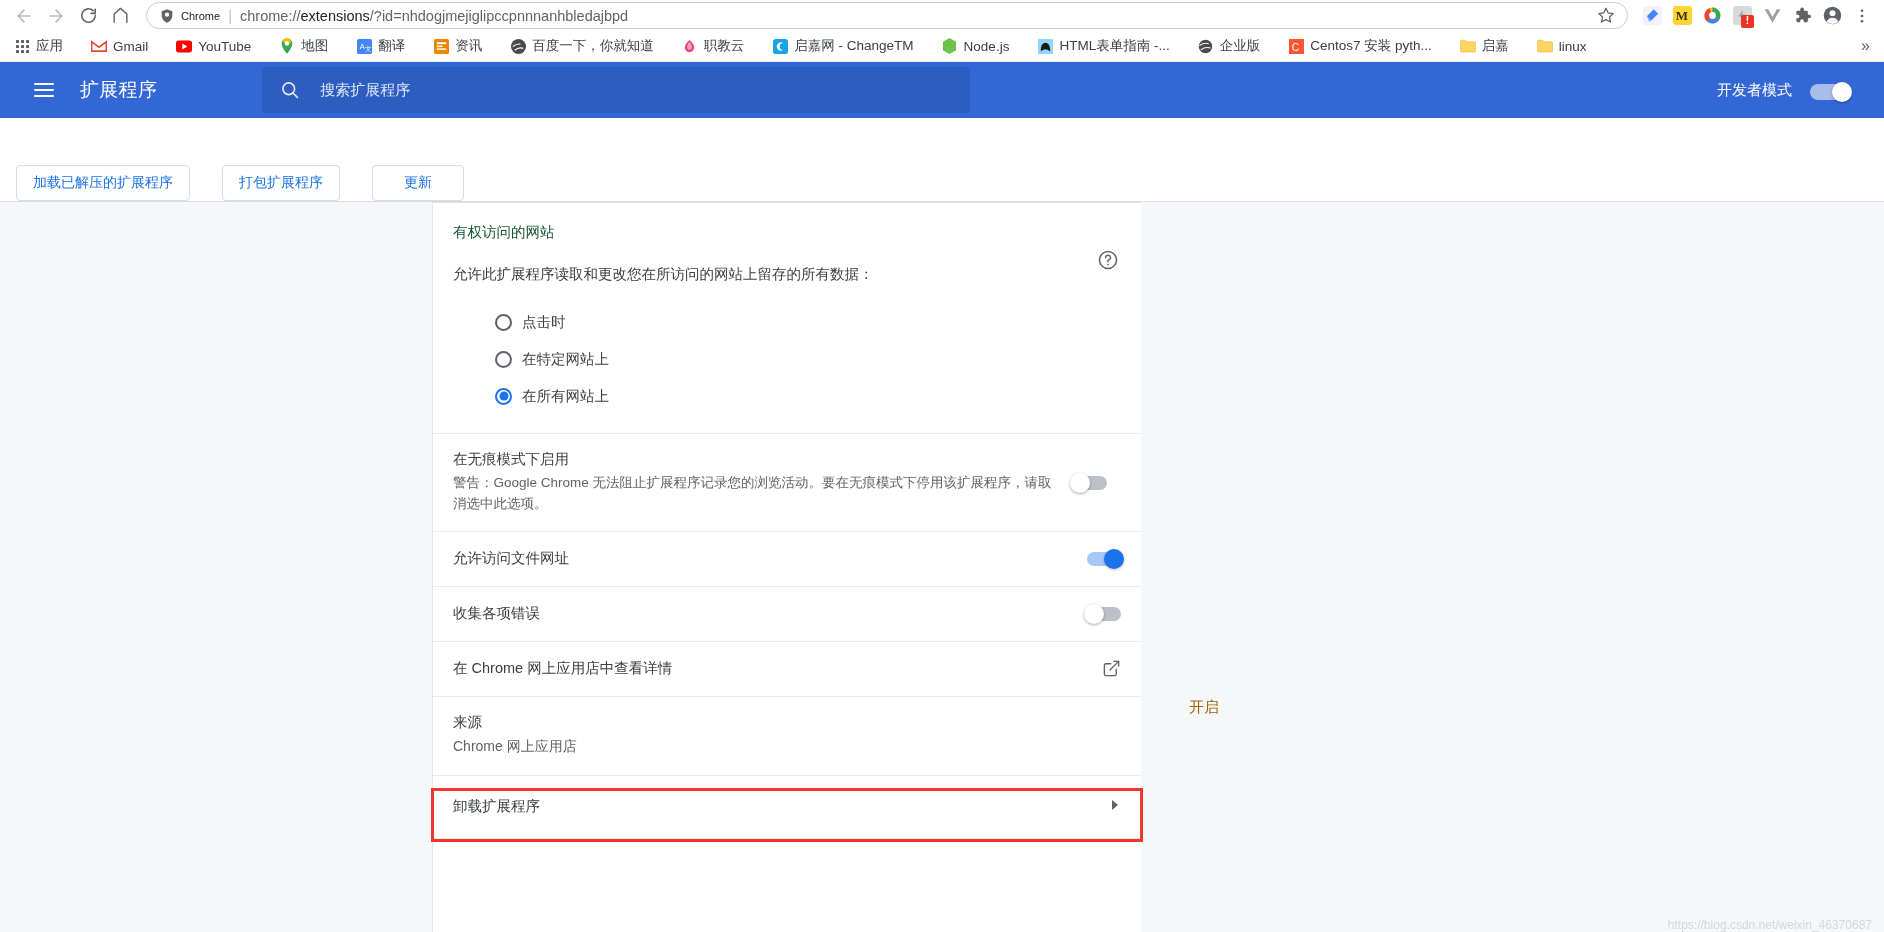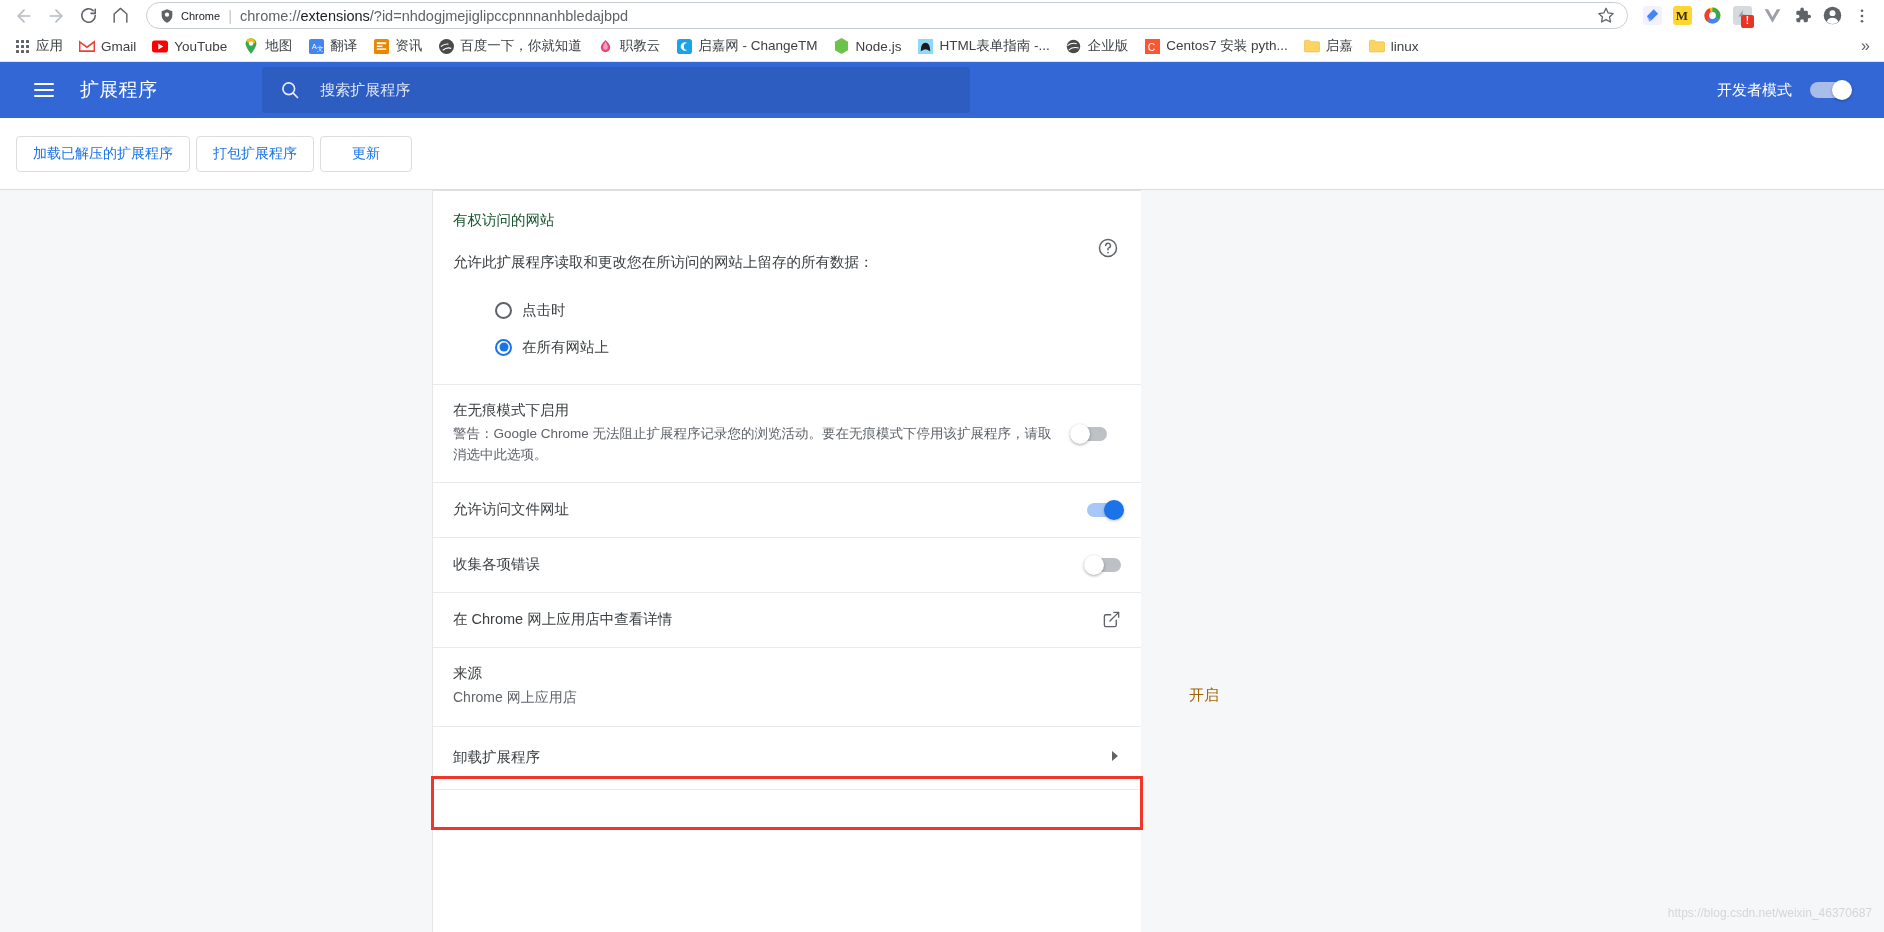--- a/index.html
+++ b/index.html
@@ -72,21 +72,21 @@
     line-height: 1;
   }
 
   
   .bookmarks {
     height: 31px;
     background: #ffffff;
     display: flex;
     align-items: center;
     padding: 0 6px;
-    gap: 0px;
+    gap: 12px;
     border-bottom: 1px solid #e8eaed;
     overflow: hidden;
     position: relative;
   }
   .bm {
     display: flex; align-items: center; gap: 6px;
     padding: 3px 8px; border-radius: 4px;
     font-size: 13.5px; color: #3c4043; white-space: nowrap;
     flex: 0 0 auto;
   }
@@ -118,33 +118,33 @@
     width: 708px; height: 46px;
     background: #2d5dc0;
     border-radius: 3px;
     margin-left: 105px;
     display: flex; align-items: center;
     padding: 0 18px;
   }
   .search-icon { width: 20px; height: 20px; color: #e8eaf5; margin-right: 20px; flex:0 0 auto;}
   .search-text { font-size: 15px; color: #dfe6f7; }
 
-  .dev-mode-wrap { margin-left: auto; display: flex; align-items: center; gap: 18px; padding-right: 6px;}
+  .dev-mode-wrap { margin-left: auto; display: flex; align-items: flex-end; gap: 18px; padding-right: 6px;}
   .dev-mode-label { font-size: 15px; color: #fff; }
   .toggle-hdr {
     width: 40px; height: 16px; border-radius: 8px; background: #a9bdea; position: relative;
   }
   .toggle-hdr::after {
     content:""; position:absolute; right: -2px; top: -2px; width: 20px; height: 20px;
     border-radius: 50%; background: #fff; box-shadow: 0 1px 3px rgba(0,0,0,.3);
   }
 
   .ext-toolbar {
-    height: 72px; background: #fff;
-    display: flex; align-items: center; gap: 6px;
+    height: 84px; background: #fff;
+    display: flex; align-items: flex-end; gap: 32px;
     padding: 0 16px;
     border-bottom: 1px solid #dadce0;
   }
   .tb-btn {
     min-width: 92px; height: 36px;
     border: 1px solid #dadce0; border-radius: 4px;
     background: #fff;
     color: #1a73e8; font-size: 14px;
     display: flex; align-items: center; justify-content: center;
     padding: 0 16px;
@@ -546,20 +546,24 @@
 
       <div class="perm-block">
         <div class="perm-title">有权访问的网站</div>
         <div class="perm-desc">允许此扩展程序读取和更改您在所访问的网站上留存的所有数据：</div>
 
         <div class="radio-row">
           <span class="radio"></span>
           <span class="radio-label">点击时</span>
         </div>
         <div class="radio-row">
+          <span class="radio"></span>
+          <span class="radio-label">在特定网站上</span>
+        </div>
+        <div class="radio-row">
           <span class="radio checked"></span>
           <span class="radio-label">在所有网站上</span>
         </div>
       </div>
 
       <div class="sec-divider"></div>
 
       <div class="row" style="padding-top:16px;padding-bottom:16px;align-items:flex-start;">
         <div class="row-txt" style="max-width:600px;">
           <div class="row-main">在无痕模式下启用</div>

